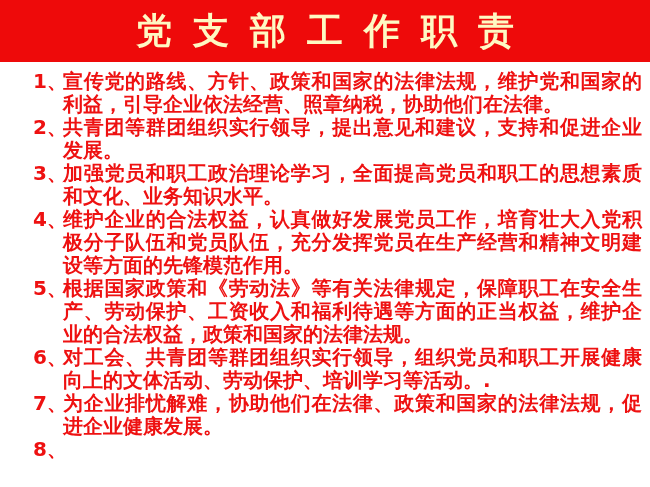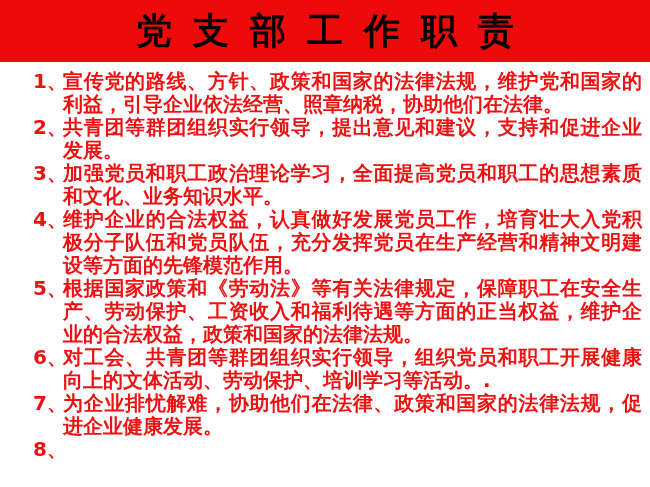--- a/index.html
+++ b/index.html
@@ -18,21 +18,21 @@
   .banner {
     width: 650px;
     height: 62px;
     background: #ee0a0a;
     display: flex;
     align-items: center;
     justify-content: center;
   }
   .banner .title {
     margin: 0;
-    color: #000000;
+    color: #fef9c3;
     font-size: 36px;
     font-weight: bold;
     letter-spacing: 21px;
     padding-left: 21px; 
     white-space: nowrap;
   }
   .content {
     padding: 8px 8px 0 34px;
   }
   .item {

